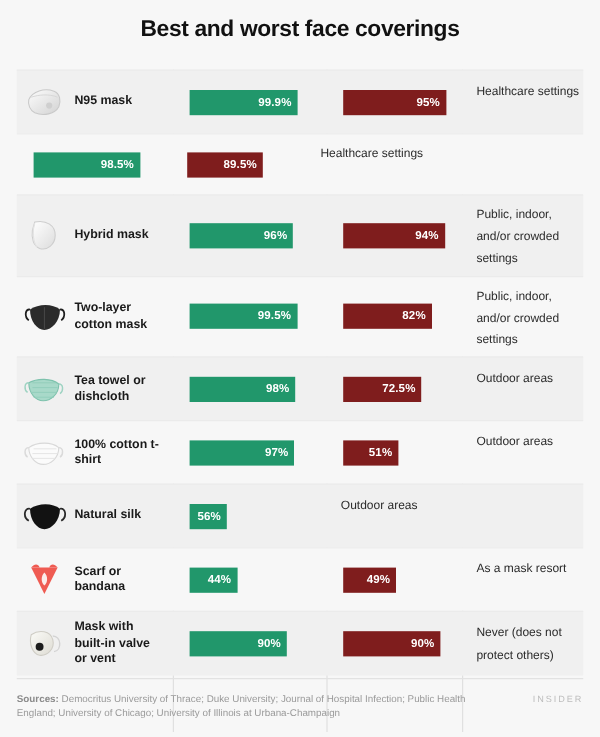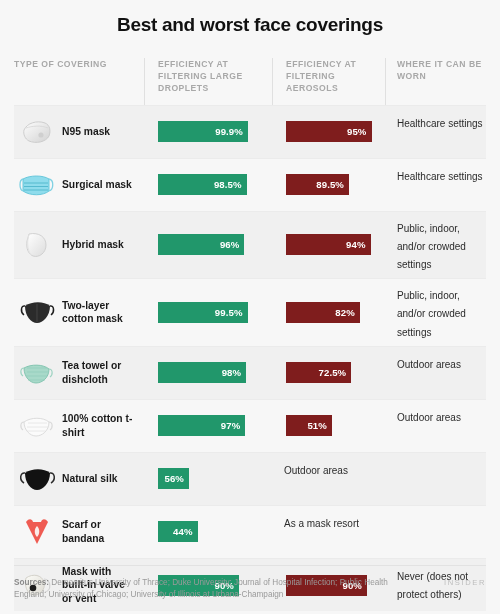--- a/index.html
+++ b/index.html
@@ -139,26 +139,20 @@
 <div class="page">
 
   <div class="title">Best and worst face coverings</div>
 
   <div class="table">
 
     <div class="vdiv" style="left: 130px; height: 552.344px;"></div>
     <div class="vdiv" style="left: 258px; height: 552.344px;"></div>
     <div class="vdiv" style="left: 371px; height: 552.344px;"></div>
 
-    <div class="header-row">
-      <div class="th col-type">TYPE OF COVERING</div>
-      <div class="th col-green">EFFICIENCY AT FILTERING LARGE DROPLETS</div>
-      <div class="th col-blue">EFFICIENCY AT FILTERING AEROSOLS</div>
-      <div class="th col-where">WHERE IT CAN BE WORN</div>
-    </div>
 
     <div id="rows-host">
         <div class="row shade-a">
           <div class="cell type-cell">
             <span class="icon-box">
               <svg width="40" height="38" viewBox="0 0 40 38">
                 <defs>
                   <linearGradient id="g1" x1="0" y1="0" x2="1" y2="1">
                     <stop offset="0" stop-color="#fdfdfd"></stop>
                     <stop offset="1" stop-color="#d2d2d2"></stop>
@@ -177,31 +171,20 @@
             </div>
           </div>
           <div class="cell bar-cell blue">
             <div class="bar blue" style="width:85.5px">
               <span>95%</span>
             </div>
           </div>
           <div class="cell where-cell"><span class="where-text">Healthcare settings</span></div>
         </div>
         <div class="row shade-b">
-          <div class="cell type-cell">
-            <span class="icon-box">
-              <svg width="40" height="38" viewBox="0 0 40 38">
-                <path d="M6 13 C13 9 26 9 32 13 L32 25 C26 30 13 30 6 25 Z" fill="#8fdcec" stroke="#5fc3d8" stroke-width="0.9"></path>
-                <path d="M7 17 H31 M7 20.5 H31 M7 24 H31" stroke="#4fb5cc" stroke-width="0.9" fill="none"></path>
-                <path d="M32 13 C37 14 37 23 32 25" fill="none" stroke="#7fd1e3" stroke-width="1.3"></path>
-                <path d="M6 13 C2 14 2 23 6 25" fill="none" stroke="#7fd1e3" stroke-width="1.3"></path>
-              </svg>
-            </span>
-            <span class="type-label">Surgical mask</span>
-          </div>
           <div class="cell bar-cell green">
             <div class="bar green" style="width:88.65px">
               <span>98.5%</span>
             </div>
           </div>
           <div class="cell bar-cell blue">
             <div class="bar blue" style="width:63px">
               <span>89.5%</span>
             </div>
           </div>
@@ -333,20 +316,25 @@
                 <path d="M9 9 C12 5 15 6 16 9" fill="#ef5b52"></path>
                 <path d="M31 9 C28 5 25 6 24 9" fill="#ef5b52"></path>
                 <path d="M20 13 C23 16 23 21 20 24 C17 21 17 16 20 13Z" fill="#fbece9"></path>
               </svg>
             </span>
             <span class="type-label">Scarf or bandana</span>
           </div>
           <div class="cell bar-cell green">
             <div class="bar green" style="width:39.6px">
               <span>44%</span>
+            </div>
+          </div>
+          <div class="cell bar-cell blue">
+            <div class="bar blue" style="width:44.1px">
+              <span>49%</span>
             </div>
           </div>
           <div class="cell where-cell"><span class="where-text">As a mask resort</span></div>
         </div>
         <div class="row shade-a">
           <div class="cell type-cell">
             <span class="icon-box">
               <svg width="40" height="38" viewBox="0 0 40 38">
                 <defs>
                   <linearGradient id="g3" x1="0" y1="0" x2="1" y2="1">

